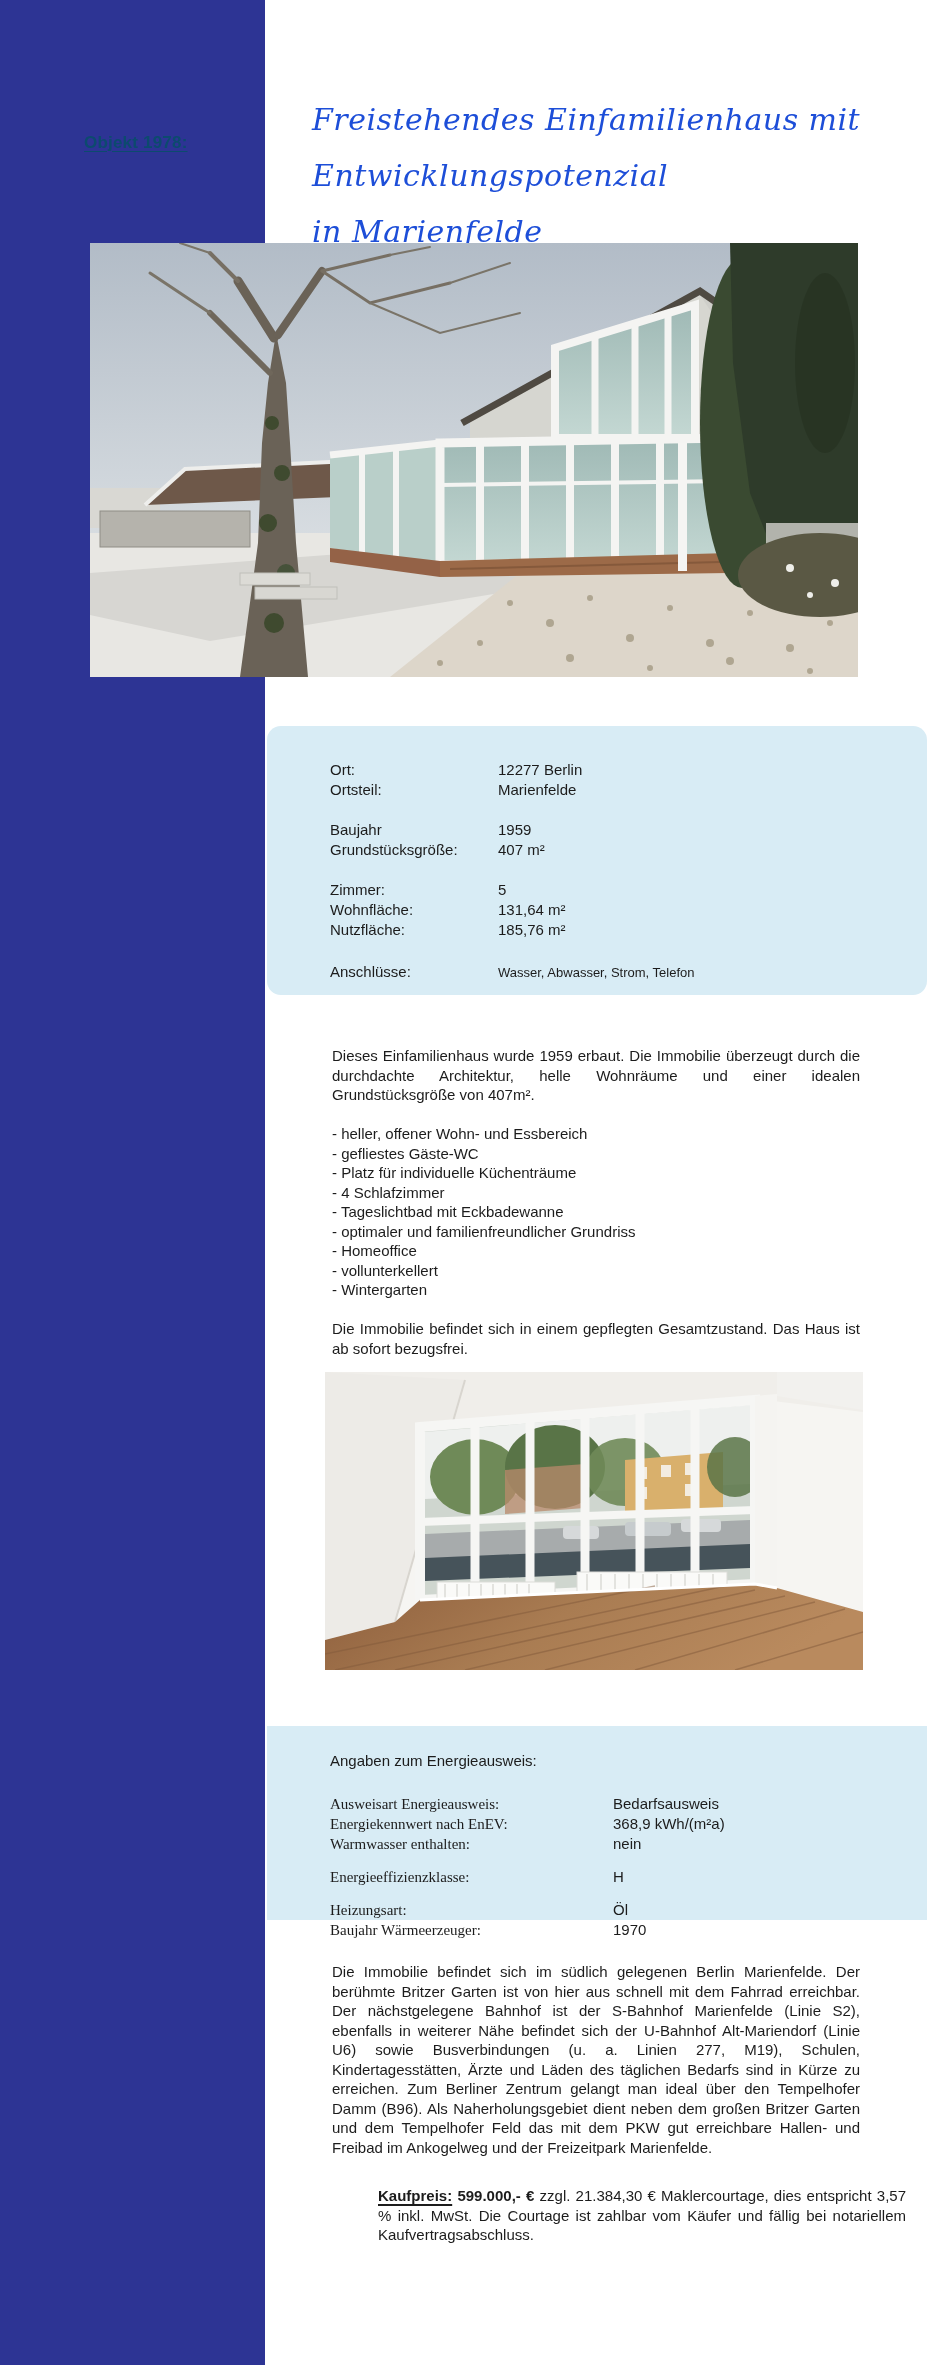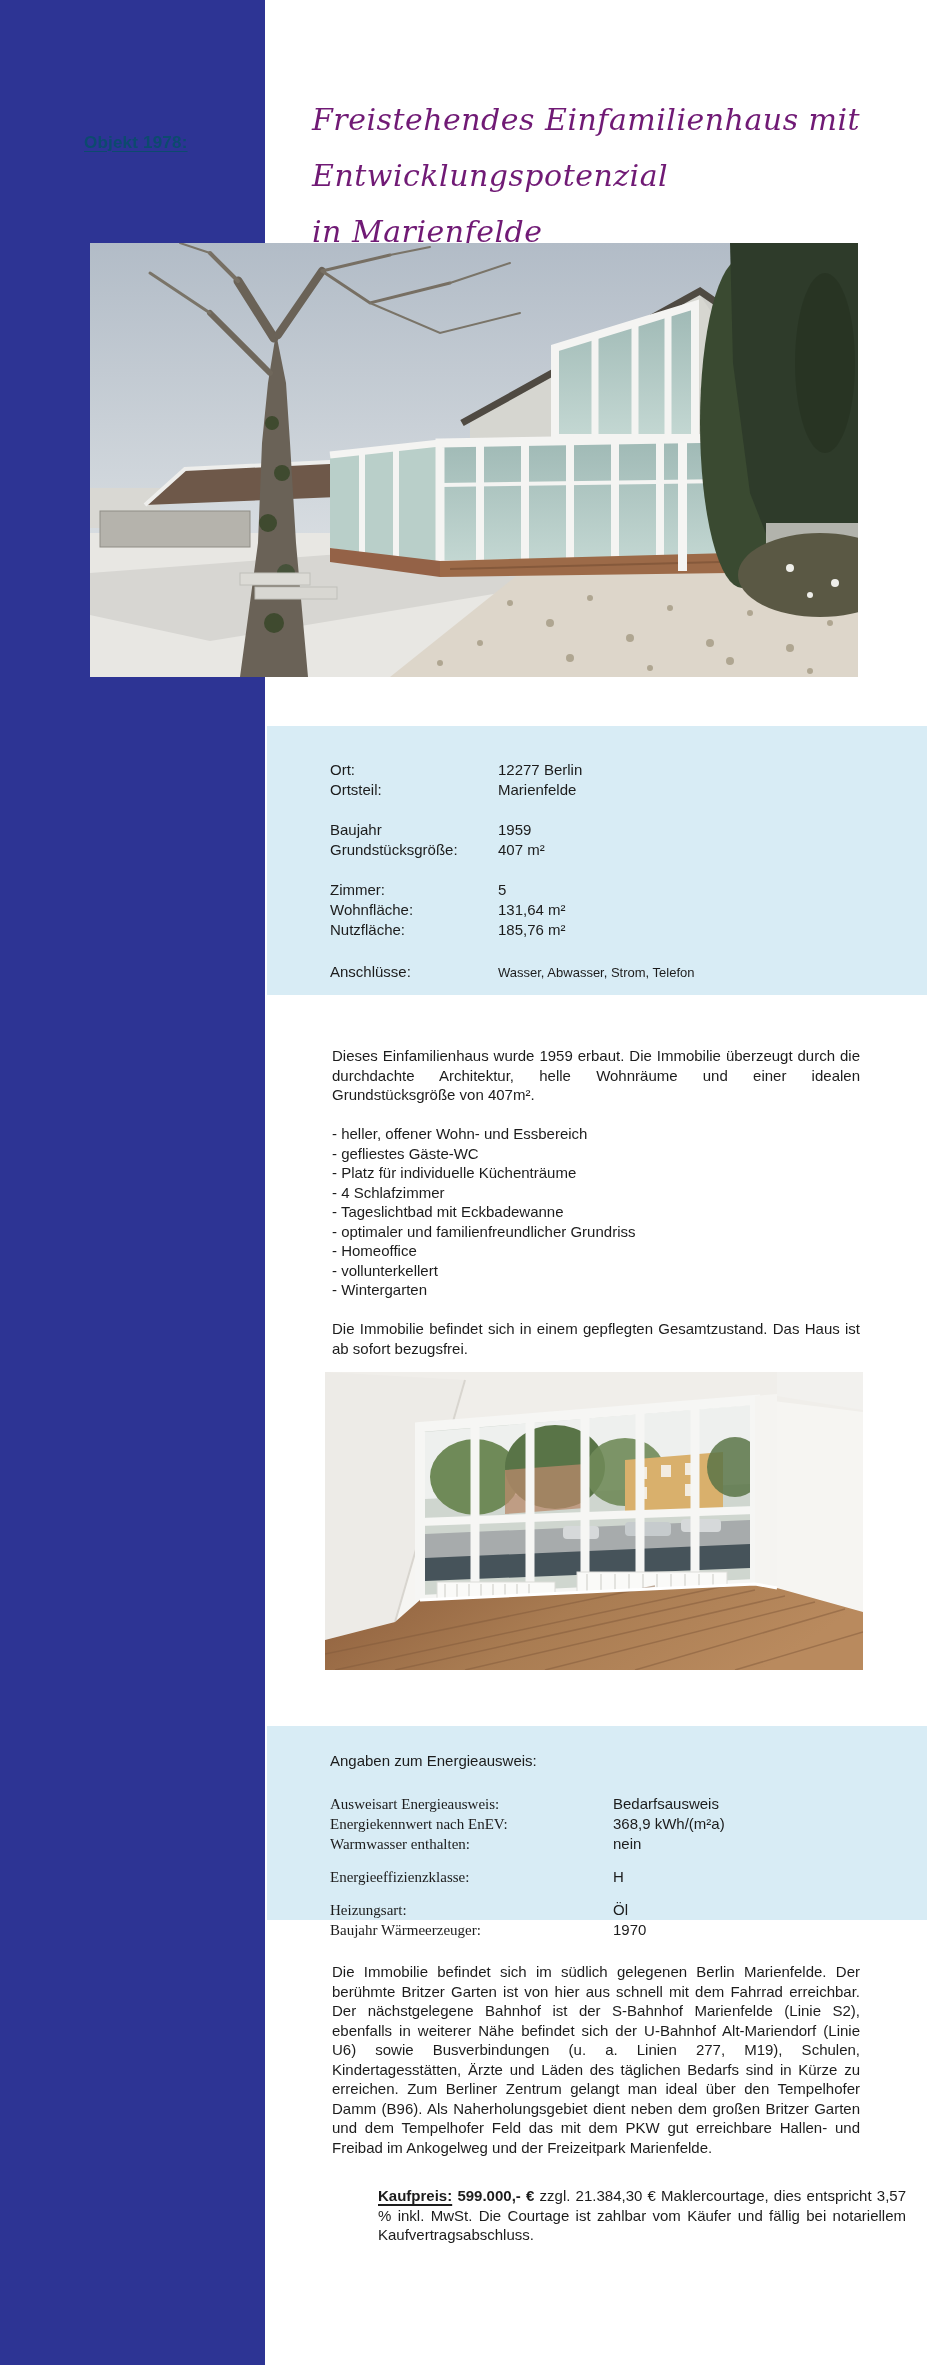--- a/index.html
+++ b/index.html
@@ -3,26 +3,26 @@
 <meta charset="utf-8">
 <style>
   html,body{margin:0;padding:0;background:#ffffff;}
   .page{position:relative;width:927px;height:2365px;background:#ffffff;overflow:hidden;
         font-family:"Liberation Sans","DejaVu Sans",sans-serif;color:#1c1c1c;}
   .sidebar{position:absolute;left:0;top:0;width:265px;height:2365px;background:#2d3494;}
   .objekt-label{position:absolute;left:84px;top:133px;color:#0c4a6e;font-size:17px;font-weight:bold;
         text-decoration:underline;text-underline-offset:3px;letter-spacing:.2px;}
   .title{position:absolute;left:312px;top:92px;width:570px;
         font-family:"DejaVu Serif","Liberation Serif",serif;font-style:italic;font-weight:normal;
-        font-size:30px;line-height:56px;color:#701a75;letter-spacing:.5px;}
+        font-size:30px;line-height:56px;color:#1d4ed8;letter-spacing:.5px;}
   .photo{position:absolute;overflow:hidden;}
   .photo-exterior{left:90px;top:243px;width:768px;height:434px;}
   .photo-interior{left:325px;top:1372px;width:538px;height:298px;}
   .infobox{position:absolute;left:267px;top:726px;width:660px;height:269px;background:#d8ecf5;
-        box-sizing:border-box;padding:34px 0 0 63px;font-size:15px;line-height:20px;}
+        box-sizing:border-box;padding:34px 0 0 63px;font-size:15px;line-height:20px;border-radius:14px;}
   .energybox{position:absolute;left:267px;top:1726px;width:740px;height:194px;background:#d8ecf5;
         box-sizing:border-box;padding:25px 0 0 63px;font-size:15px;line-height:20px;}
   .kv-row{display:flex;align-items:baseline;}
   .kv-label{flex:0 0 168px;}
   .energybox .kv-label{flex:0 0 283px;font-family:Liberation Serif, serif;}
   .kv-value{white-space:nowrap;}
   .kv-value.small{font-size:13px;}
   .gap{margin-top:20px;}
   .gap-sm{margin-top:13px;}
   .energy-heading{margin-bottom:23px;}

